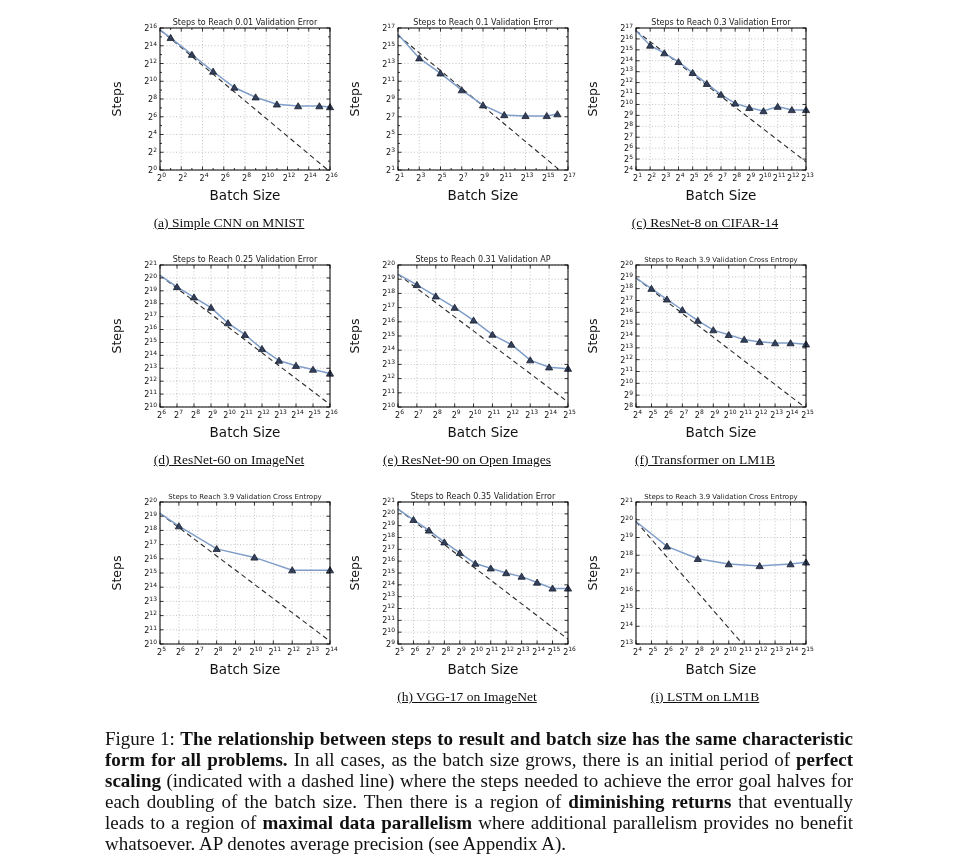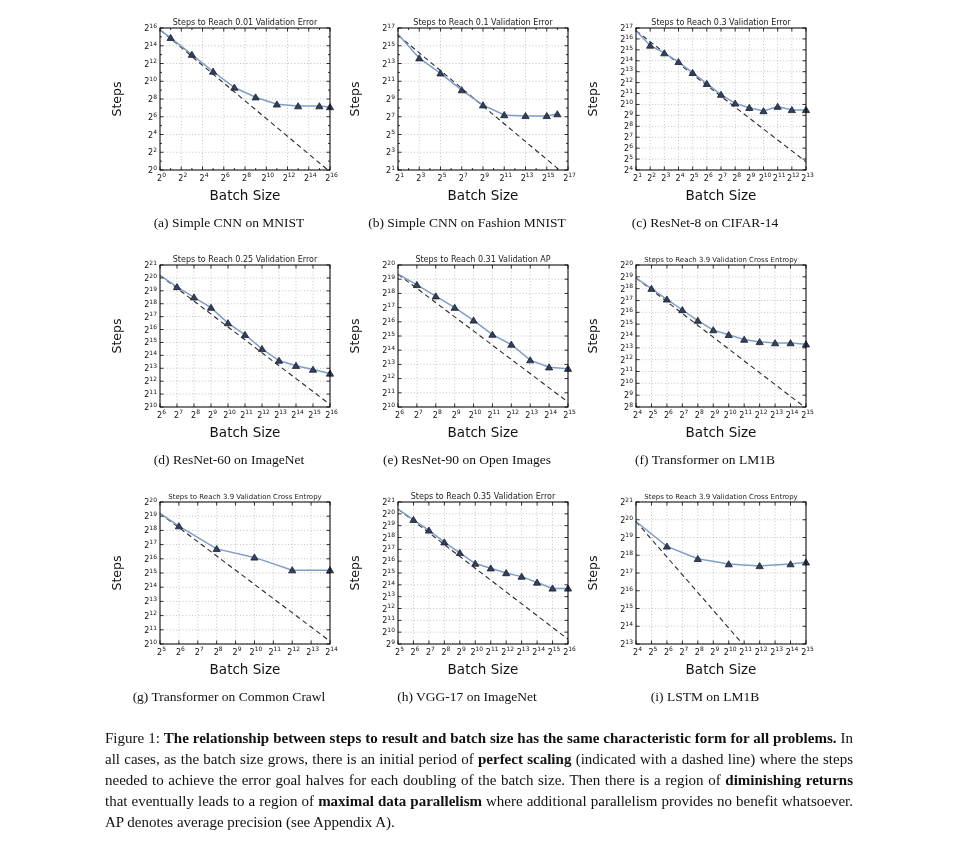--- a/index.html
+++ b/index.html
@@ -1,22 +1,22 @@
 <!DOCTYPE html>
 <html><head>
 <meta charset="utf-8">
 <style>
   html,body{margin:0;padding:0;background:#fff;}
   body{width:953px;height:860px;overflow:hidden;font-family:"Liberation Serif","DejaVu Serif",serif;color:#1a1a1a;}
   .grid{padding:17px 0 0 110px;}
   .row{display:flex;margin-bottom:22px;}
   .cell{width:238px;display:flex;flex-direction:column;align-items:center;}
   svg.chart{display:block;width:238px;height:187px;}
-  .subcap{margin-top:10px;font-size:13.5px;line-height:18px;white-space:nowrap;color:#111;}
-  .figcap{margin:16px 0 0 105px;width:748px;font-size:15px;line-height:21px;text-align:justify;color:#111;}
+  .subcap{margin-top:10px;font-size:13.5px;line-height:18px;white-space:nowrap;color:#111;text-decoration:underline;}
+  .figcap{margin:16px 0 0 105px;width:748px;font-size:19px;line-height:21px;text-align:justify;color:#111;}
   .figcap b{font-weight:bold;}
 </style>
 </head>
 <body>
 
 <div class="grid">
   <div class="row">
     <div class="cell">
       <svg class="chart" viewBox="0 0 238 187">
           <line x1="50" y1="11" x2="50" y2="153" stroke="#a9a9a9" stroke-width="0.7" stroke-dasharray="1 2.2"></line>
@@ -255,21 +255,20 @@
           <text x="47" y="102.75" text-anchor="end" font-size="8" fill="#111111" font-family="&quot;DejaVu Sans&quot;,&quot;Liberation Sans&quot;,sans-serif"><tspan>2</tspan><tspan dy="-3.2" font-size="6">7</tspan></text>
           <text x="47" y="85" text-anchor="end" font-size="8" fill="#111111" font-family="&quot;DejaVu Sans&quot;,&quot;Liberation Sans&quot;,sans-serif"><tspan>2</tspan><tspan dy="-3.2" font-size="6">9</tspan></text>
           <text x="47" y="67.25" text-anchor="end" font-size="8" fill="#111111" font-family="&quot;DejaVu Sans&quot;,&quot;Liberation Sans&quot;,sans-serif"><tspan>2</tspan><tspan dy="-3.2" font-size="6">11</tspan></text>
           <text x="47" y="49.5" text-anchor="end" font-size="8" fill="#111111" font-family="&quot;DejaVu Sans&quot;,&quot;Liberation Sans&quot;,sans-serif"><tspan>2</tspan><tspan dy="-3.2" font-size="6">13</tspan></text>
           <text x="47" y="31.75" text-anchor="end" font-size="8" fill="#111111" font-family="&quot;DejaVu Sans&quot;,&quot;Liberation Sans&quot;,sans-serif"><tspan>2</tspan><tspan dy="-3.2" font-size="6">15</tspan></text>
           <text x="47" y="14" text-anchor="end" font-size="8" fill="#111111" font-family="&quot;DejaVu Sans&quot;,&quot;Liberation Sans&quot;,sans-serif"><tspan>2</tspan><tspan dy="-3.2" font-size="6">17</tspan></text>
           <text x="135" y="7.5" text-anchor="middle" font-size="8" fill="#222" font-family="&quot;DejaVu Sans&quot;,&quot;Liberation Sans&quot;,sans-serif">Steps to Reach 0.1 Validation Error</text>
           <text x="135" y="183" text-anchor="middle" font-size="13.5" fill="#111111" font-family="&quot;DejaVu Sans&quot;,&quot;Liberation Sans&quot;,sans-serif">Batch Size</text>
           <text transform="translate(11 82) rotate(-90)" text-anchor="middle" font-size="12.5" fill="#111111" font-family="&quot;DejaVu Sans&quot;,&quot;Liberation Sans&quot;,sans-serif">Steps</text>
         </svg>
-      <div class="subcap">(b) Simple CNN on Fashion MNIST</div>
     </div>
     <div class="cell">
       <svg class="chart" viewBox="0 0 238 187">
           <line x1="50" y1="11" x2="50" y2="153" stroke="#a9a9a9" stroke-width="0.7" stroke-dasharray="1 2.2"></line>
           <line x1="64.16666666666667" y1="11" x2="64.16666666666667" y2="153" stroke="#a9a9a9" stroke-width="0.7" stroke-dasharray="1 2.2"></line>
           <line x1="78.33333333333333" y1="11" x2="78.33333333333333" y2="153" stroke="#a9a9a9" stroke-width="0.7" stroke-dasharray="1 2.2"></line>
           <line x1="92.5" y1="11" x2="92.5" y2="153" stroke="#a9a9a9" stroke-width="0.7" stroke-dasharray="1 2.2"></line>
           <line x1="106.66666666666666" y1="11" x2="106.66666666666666" y2="153" stroke="#a9a9a9" stroke-width="0.7" stroke-dasharray="1 2.2"></line>
           <line x1="120.83333333333333" y1="11" x2="120.83333333333333" y2="153" stroke="#a9a9a9" stroke-width="0.7" stroke-dasharray="1 2.2"></line>
           <line x1="135" y1="11" x2="135" y2="153" stroke="#a9a9a9" stroke-width="0.7" stroke-dasharray="1 2.2"></line>
@@ -829,21 +828,20 @@
           <text x="47" y="85" text-anchor="end" font-size="8" fill="#111111" font-family="&quot;DejaVu Sans&quot;,&quot;Liberation Sans&quot;,sans-serif"><tspan>2</tspan><tspan dy="-3.2" font-size="6">15</tspan></text>
           <text x="47" y="70.8" text-anchor="end" font-size="8" fill="#111111" font-family="&quot;DejaVu Sans&quot;,&quot;Liberation Sans&quot;,sans-serif"><tspan>2</tspan><tspan dy="-3.2" font-size="6">16</tspan></text>
           <text x="47" y="56.599999999999994" text-anchor="end" font-size="8" fill="#111111" font-family="&quot;DejaVu Sans&quot;,&quot;Liberation Sans&quot;,sans-serif"><tspan>2</tspan><tspan dy="-3.2" font-size="6">17</tspan></text>
           <text x="47" y="42.400000000000006" text-anchor="end" font-size="8" fill="#111111" font-family="&quot;DejaVu Sans&quot;,&quot;Liberation Sans&quot;,sans-serif"><tspan>2</tspan><tspan dy="-3.2" font-size="6">18</tspan></text>
           <text x="47" y="28.200000000000003" text-anchor="end" font-size="8" fill="#111111" font-family="&quot;DejaVu Sans&quot;,&quot;Liberation Sans&quot;,sans-serif"><tspan>2</tspan><tspan dy="-3.2" font-size="6">19</tspan></text>
           <text x="47" y="14" text-anchor="end" font-size="8" fill="#111111" font-family="&quot;DejaVu Sans&quot;,&quot;Liberation Sans&quot;,sans-serif"><tspan>2</tspan><tspan dy="-3.2" font-size="6">20</tspan></text>
           <text x="135" y="7.5" text-anchor="middle" font-size="7" fill="#222" font-family="&quot;DejaVu Sans&quot;,&quot;Liberation Sans&quot;,sans-serif">Steps to Reach 3.9 Validation Cross Entropy</text>
           <text x="135" y="183" text-anchor="middle" font-size="13.5" fill="#111111" font-family="&quot;DejaVu Sans&quot;,&quot;Liberation Sans&quot;,sans-serif">Batch Size</text>
           <text transform="translate(11 82) rotate(-90)" text-anchor="middle" font-size="12.5" fill="#111111" font-family="&quot;DejaVu Sans&quot;,&quot;Liberation Sans&quot;,sans-serif">Steps</text>
         </svg>
-      <div class="subcap">(g) Transformer on Common Crawl</div>
     </div>
     <div class="cell">
       <svg class="chart" viewBox="0 0 238 187">
           <line x1="50" y1="11" x2="50" y2="153" stroke="#a9a9a9" stroke-width="0.7" stroke-dasharray="1 2.2"></line>
           <line x1="65.45454545454545" y1="11" x2="65.45454545454545" y2="153" stroke="#a9a9a9" stroke-width="0.7" stroke-dasharray="1 2.2"></line>
           <line x1="80.9090909090909" y1="11" x2="80.9090909090909" y2="153" stroke="#a9a9a9" stroke-width="0.7" stroke-dasharray="1 2.2"></line>
           <line x1="96.36363636363637" y1="11" x2="96.36363636363637" y2="153" stroke="#a9a9a9" stroke-width="0.7" stroke-dasharray="1 2.2"></line>
           <line x1="111.81818181818181" y1="11" x2="111.81818181818181" y2="153" stroke="#a9a9a9" stroke-width="0.7" stroke-dasharray="1 2.2"></line>
           <line x1="127.27272727272727" y1="11" x2="127.27272727272727" y2="153" stroke="#a9a9a9" stroke-width="0.7" stroke-dasharray="1 2.2"></line>
           <line x1="142.72727272727275" y1="11" x2="142.72727272727275" y2="153" stroke="#a9a9a9" stroke-width="0.7" stroke-dasharray="1 2.2"></line>

